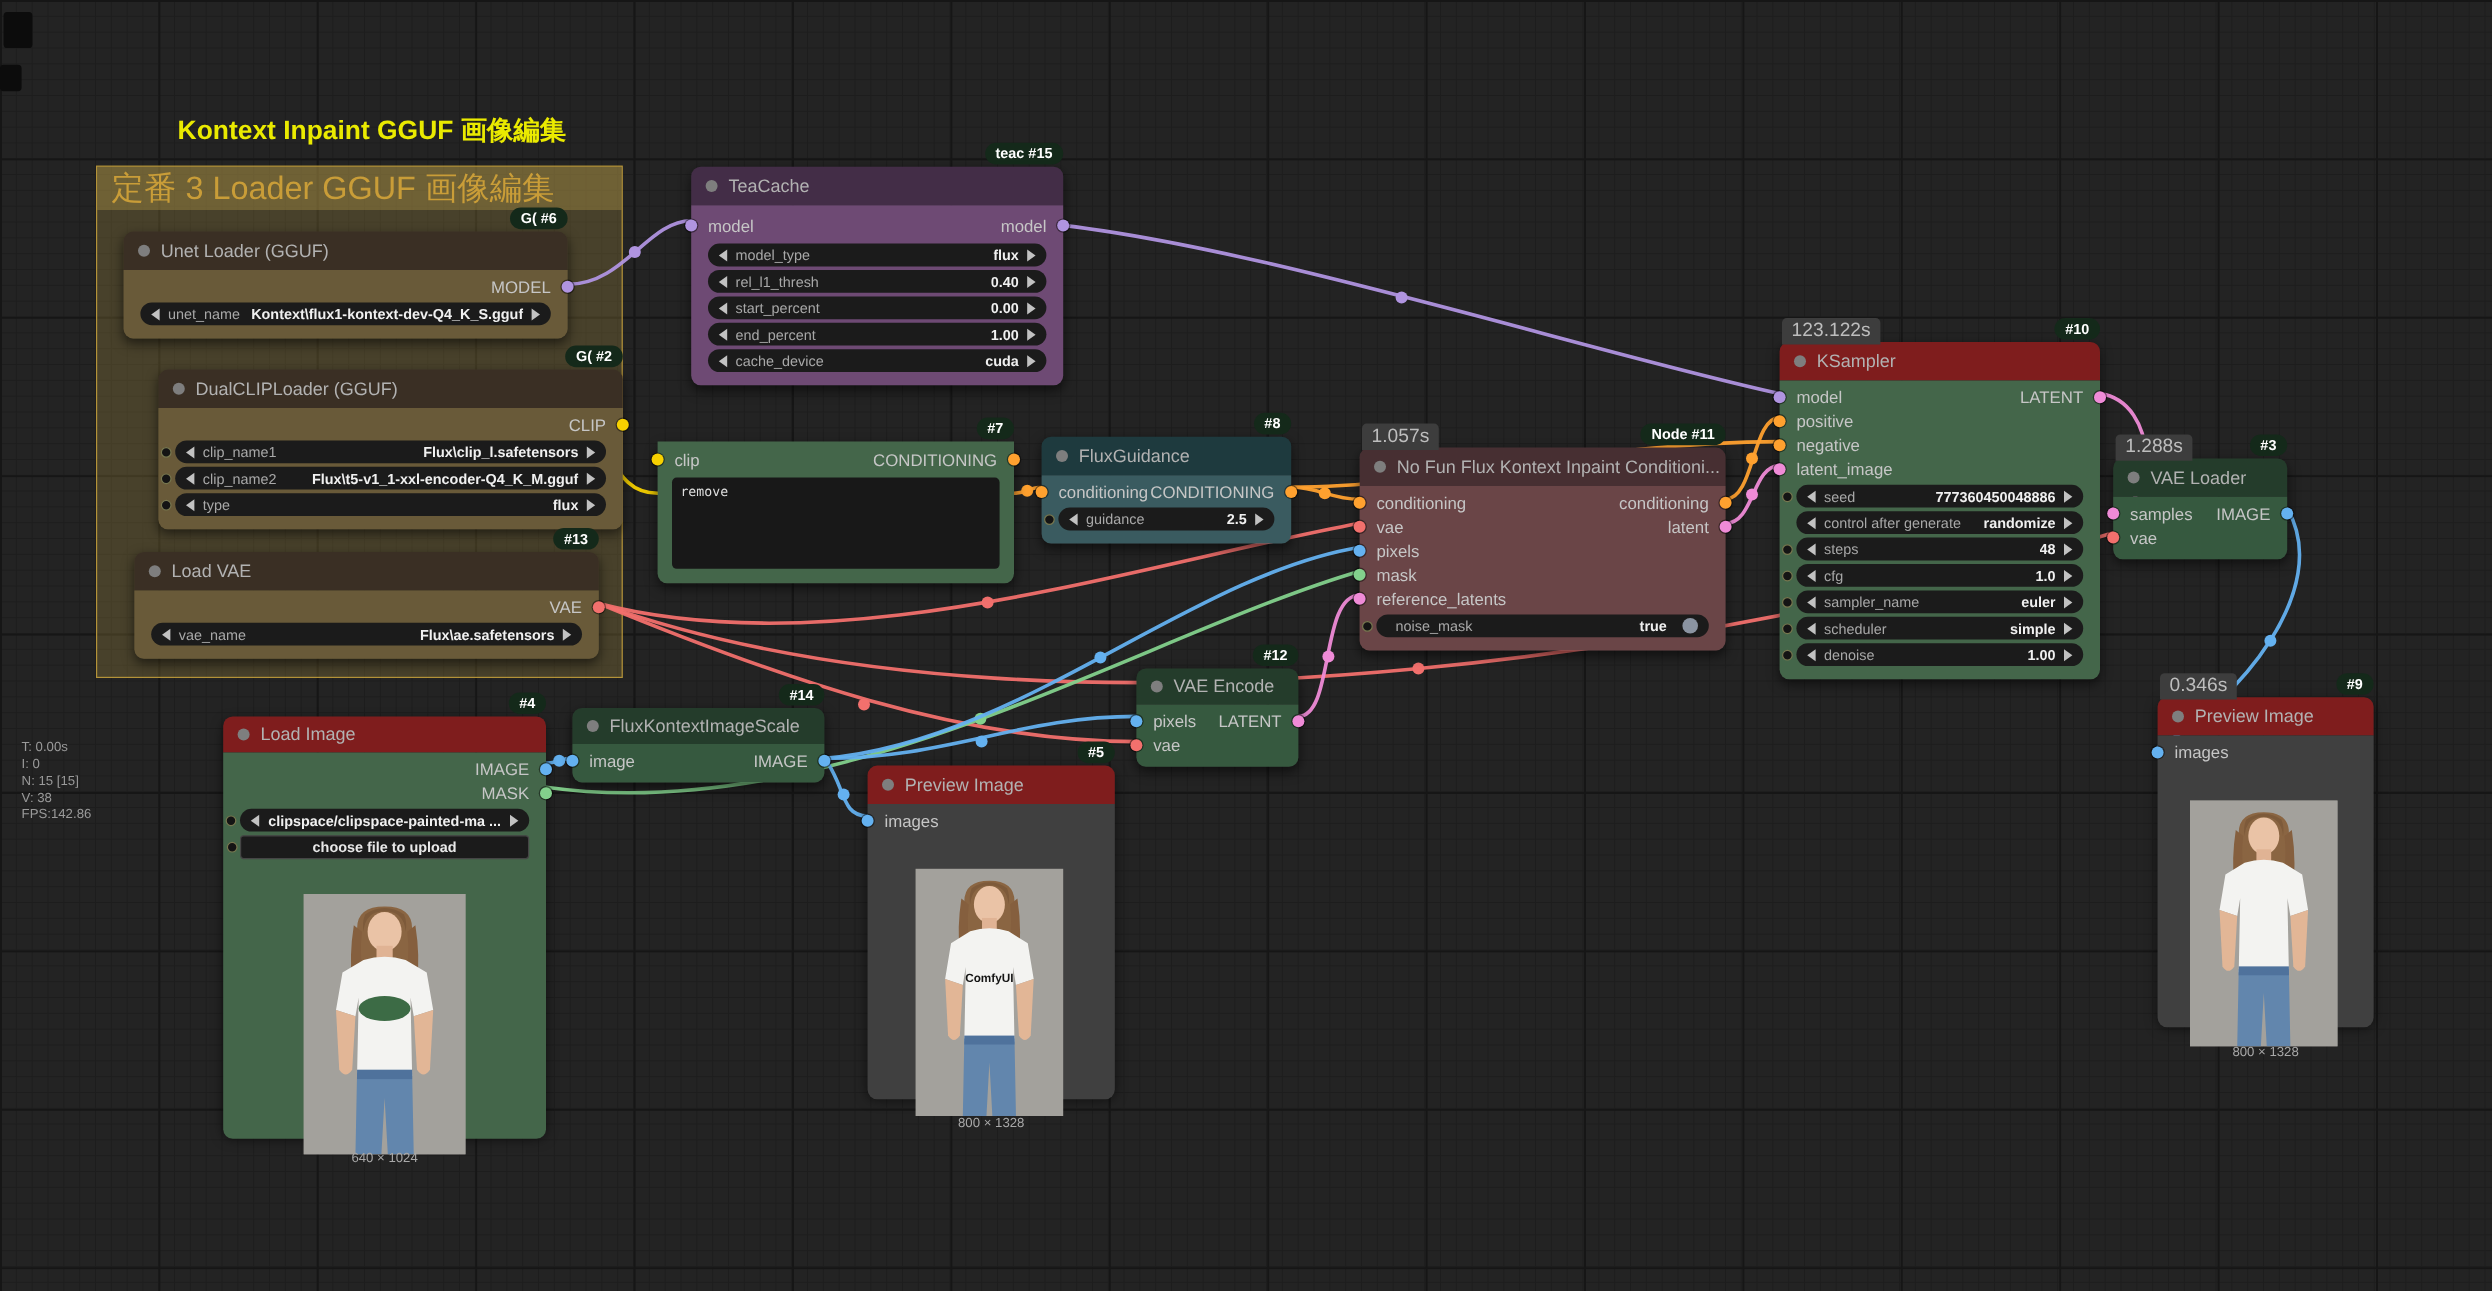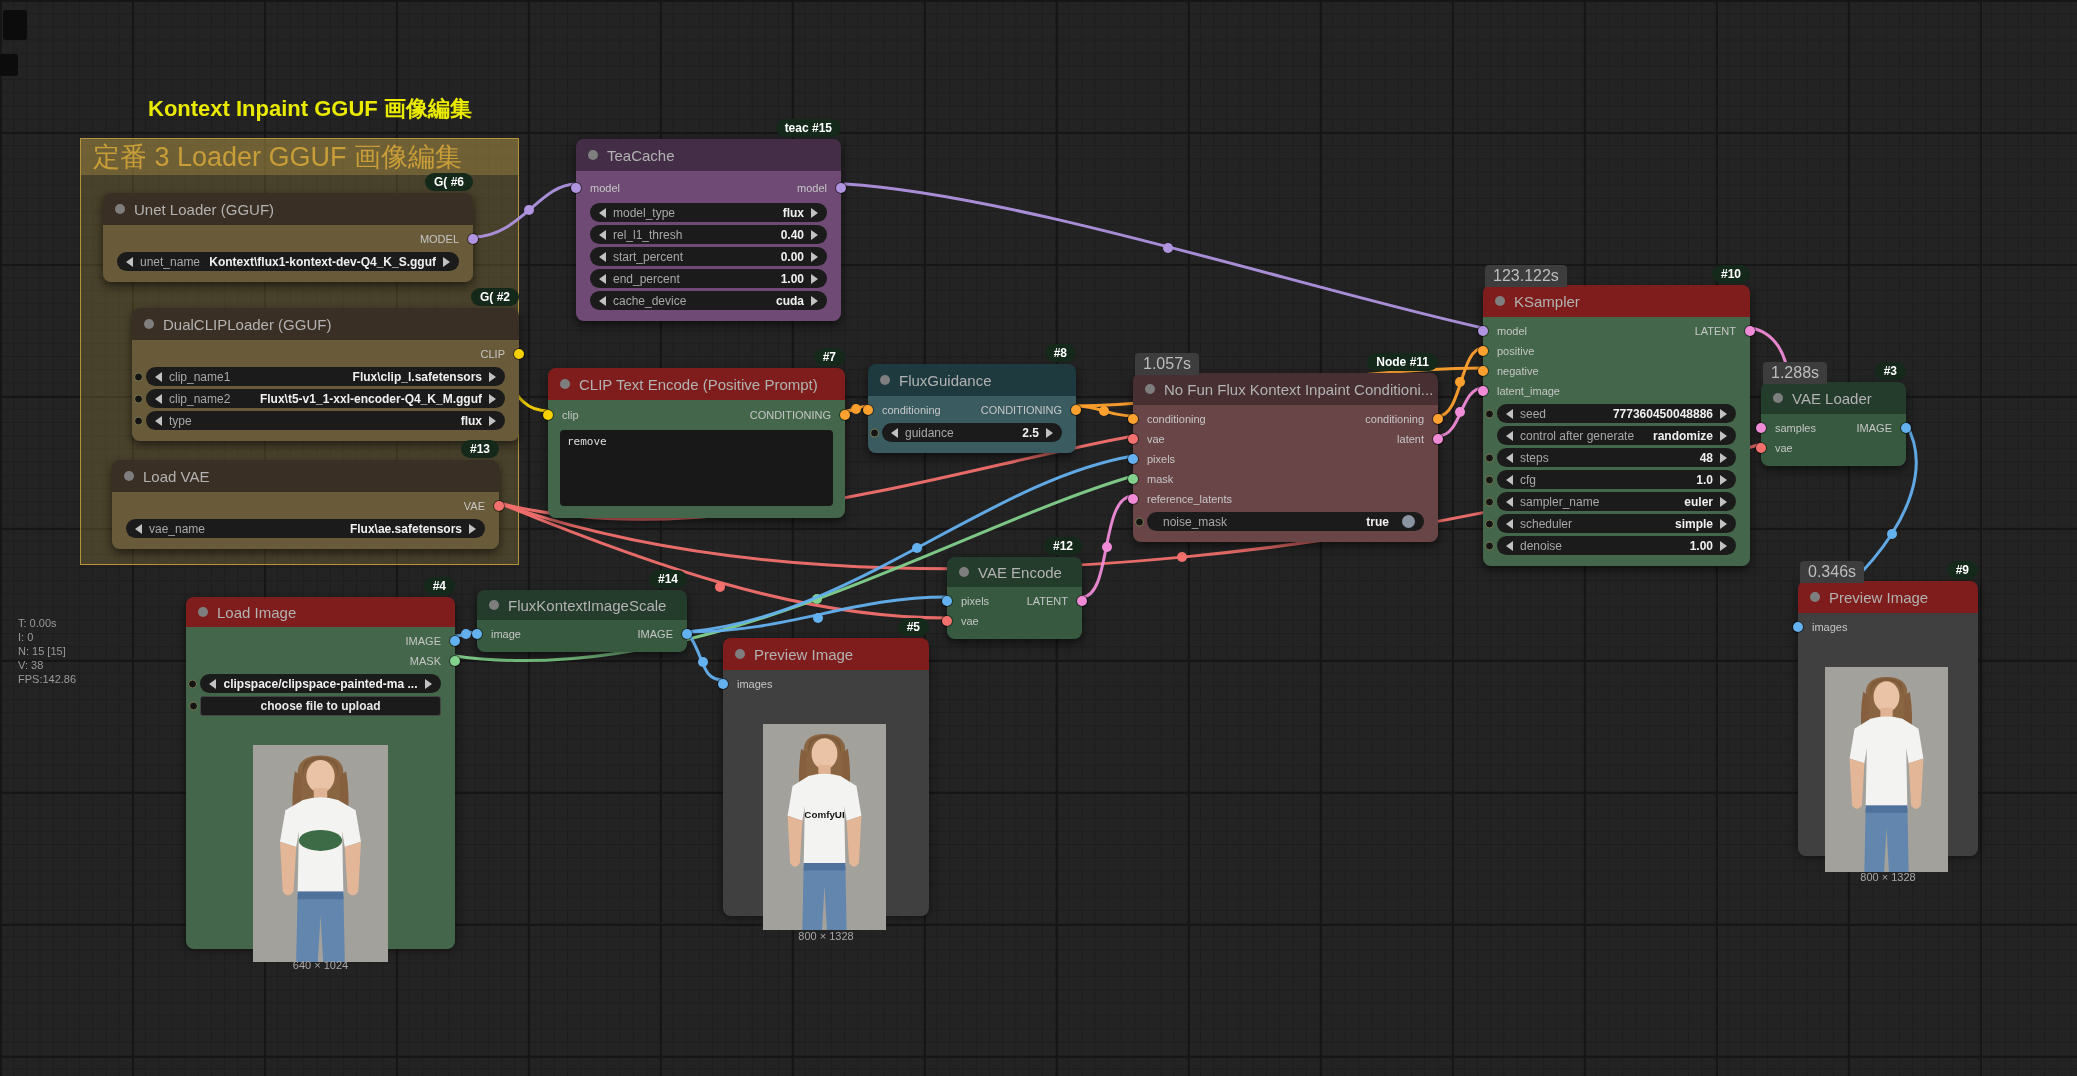--- a/index.html
+++ b/index.html
@@ -32,21 +32,21 @@
   .nbody{border-radius:0 0 8px 8px;padding:4px 0 8px;position:relative;}
   .brown  .nhead{background:#3a2f24}.brown  .nbody{background:#695a39}
   .purple .nhead{background:#432d47}.purple .nbody{background:#6e4a74}
   .green  .nhead{background:#7f1d1d}.green  .nbody{background:#44664a}
   .dgreen .nhead{background:#243c2b}.dgreen .nbody{background:#36593f}
   .teal   .nhead{background:#1e3a3e}.teal   .nbody{background:#3a5b60}
   .maroon .nhead{background:#472f32}.maroon .nbody{background:#6a4547}
   .gray   .nhead{background:#7f1d1d}.gray   .nbody{background:#404040}
 
   .iorow{position:relative;height:20px;display:flex;align-items:center;justify-content:space-between;
-    padding:0 14px;font-size:11px;color:#c6c6c6;}
+    padding:0 14px;font-size:14px;color:#c6c6c6;}
   .pin,.pout{width:10px;height:10px;border-radius:50%;position:absolute;top:50%;transform:translateY(-50%);
     box-shadow:0 0 0 1px rgba(0,0,0,.45);}
   .pin{left:-5px}.pout{right:-5px}
   .plabel{white-space:nowrap;}
   .plabel.out{margin-left:auto;}
 
   .widget{height:19px;margin:3px 14px;background:#1b1b1b;border-radius:10px;display:flex;
     align-items:center;padding:0 9px;font-size:12px;position:relative;}
   .wlabel{color:#a8a8a8;margin-left:7px;white-space:nowrap;}
   .wvalue{color:#f0f0f0;font-weight:bold;margin-left:auto;margin-right:7px;white-space:nowrap;overflow:hidden;}
@@ -200,21 +200,21 @@
     </div>
     <div class="widget">
       <span class="arr left"></span>
       <span class="wlabel">vae_name</span>
       <span class="wvalue">Flux\ae.safetensors</span>
       <span class="arr right"></span>
     </div>
   </div>
 </div>
 
-<div class="node purple" style="left:576px;top:139px;width:265px;">
+<div class="node purple" style="left:576px;top:139px;width:310px;">
   <div class="badge">teac #15</div>
   <div class="nhead">
     <span class="ndot"></span>
     <span>TeaCache</span>
   </div>
   <div class="nbody">
     <div class="iorow" style="height:25px">
       <span class="pin" style="background: rgb(176, 148, 224);"></span>
       <span class="plabel">model</span>
       <span class="plabel out">model</span>
@@ -248,24 +248,20 @@
       <span class="arr left"></span>
       <span class="wlabel">cache_device</span>
       <span class="wvalue">cuda</span>
       <span class="arr right"></span>
     </div>
   </div>
 </div>
 
 <div class="node green" style="left:548px;top:368px;width:297px;">
   <div class="badge">#7</div>
-  <div class="nhead">
-    <span class="ndot"></span>
-    <span>CLIP Text Encode (Positive Prompt)</span>
-  </div>
   <div class="nbody">
     <div class="iorow" style="height:22px">
       <span class="pin" style="background: rgb(247, 209, 0);"></span>
       <span class="plabel">clip</span>
       <span class="plabel out">CONDITIONING</span>
       <span class="pout" style="background: rgb(255, 161, 47);"></span>
     </div>
     <div class="ta">remove</div>
   </div>
 </div>

